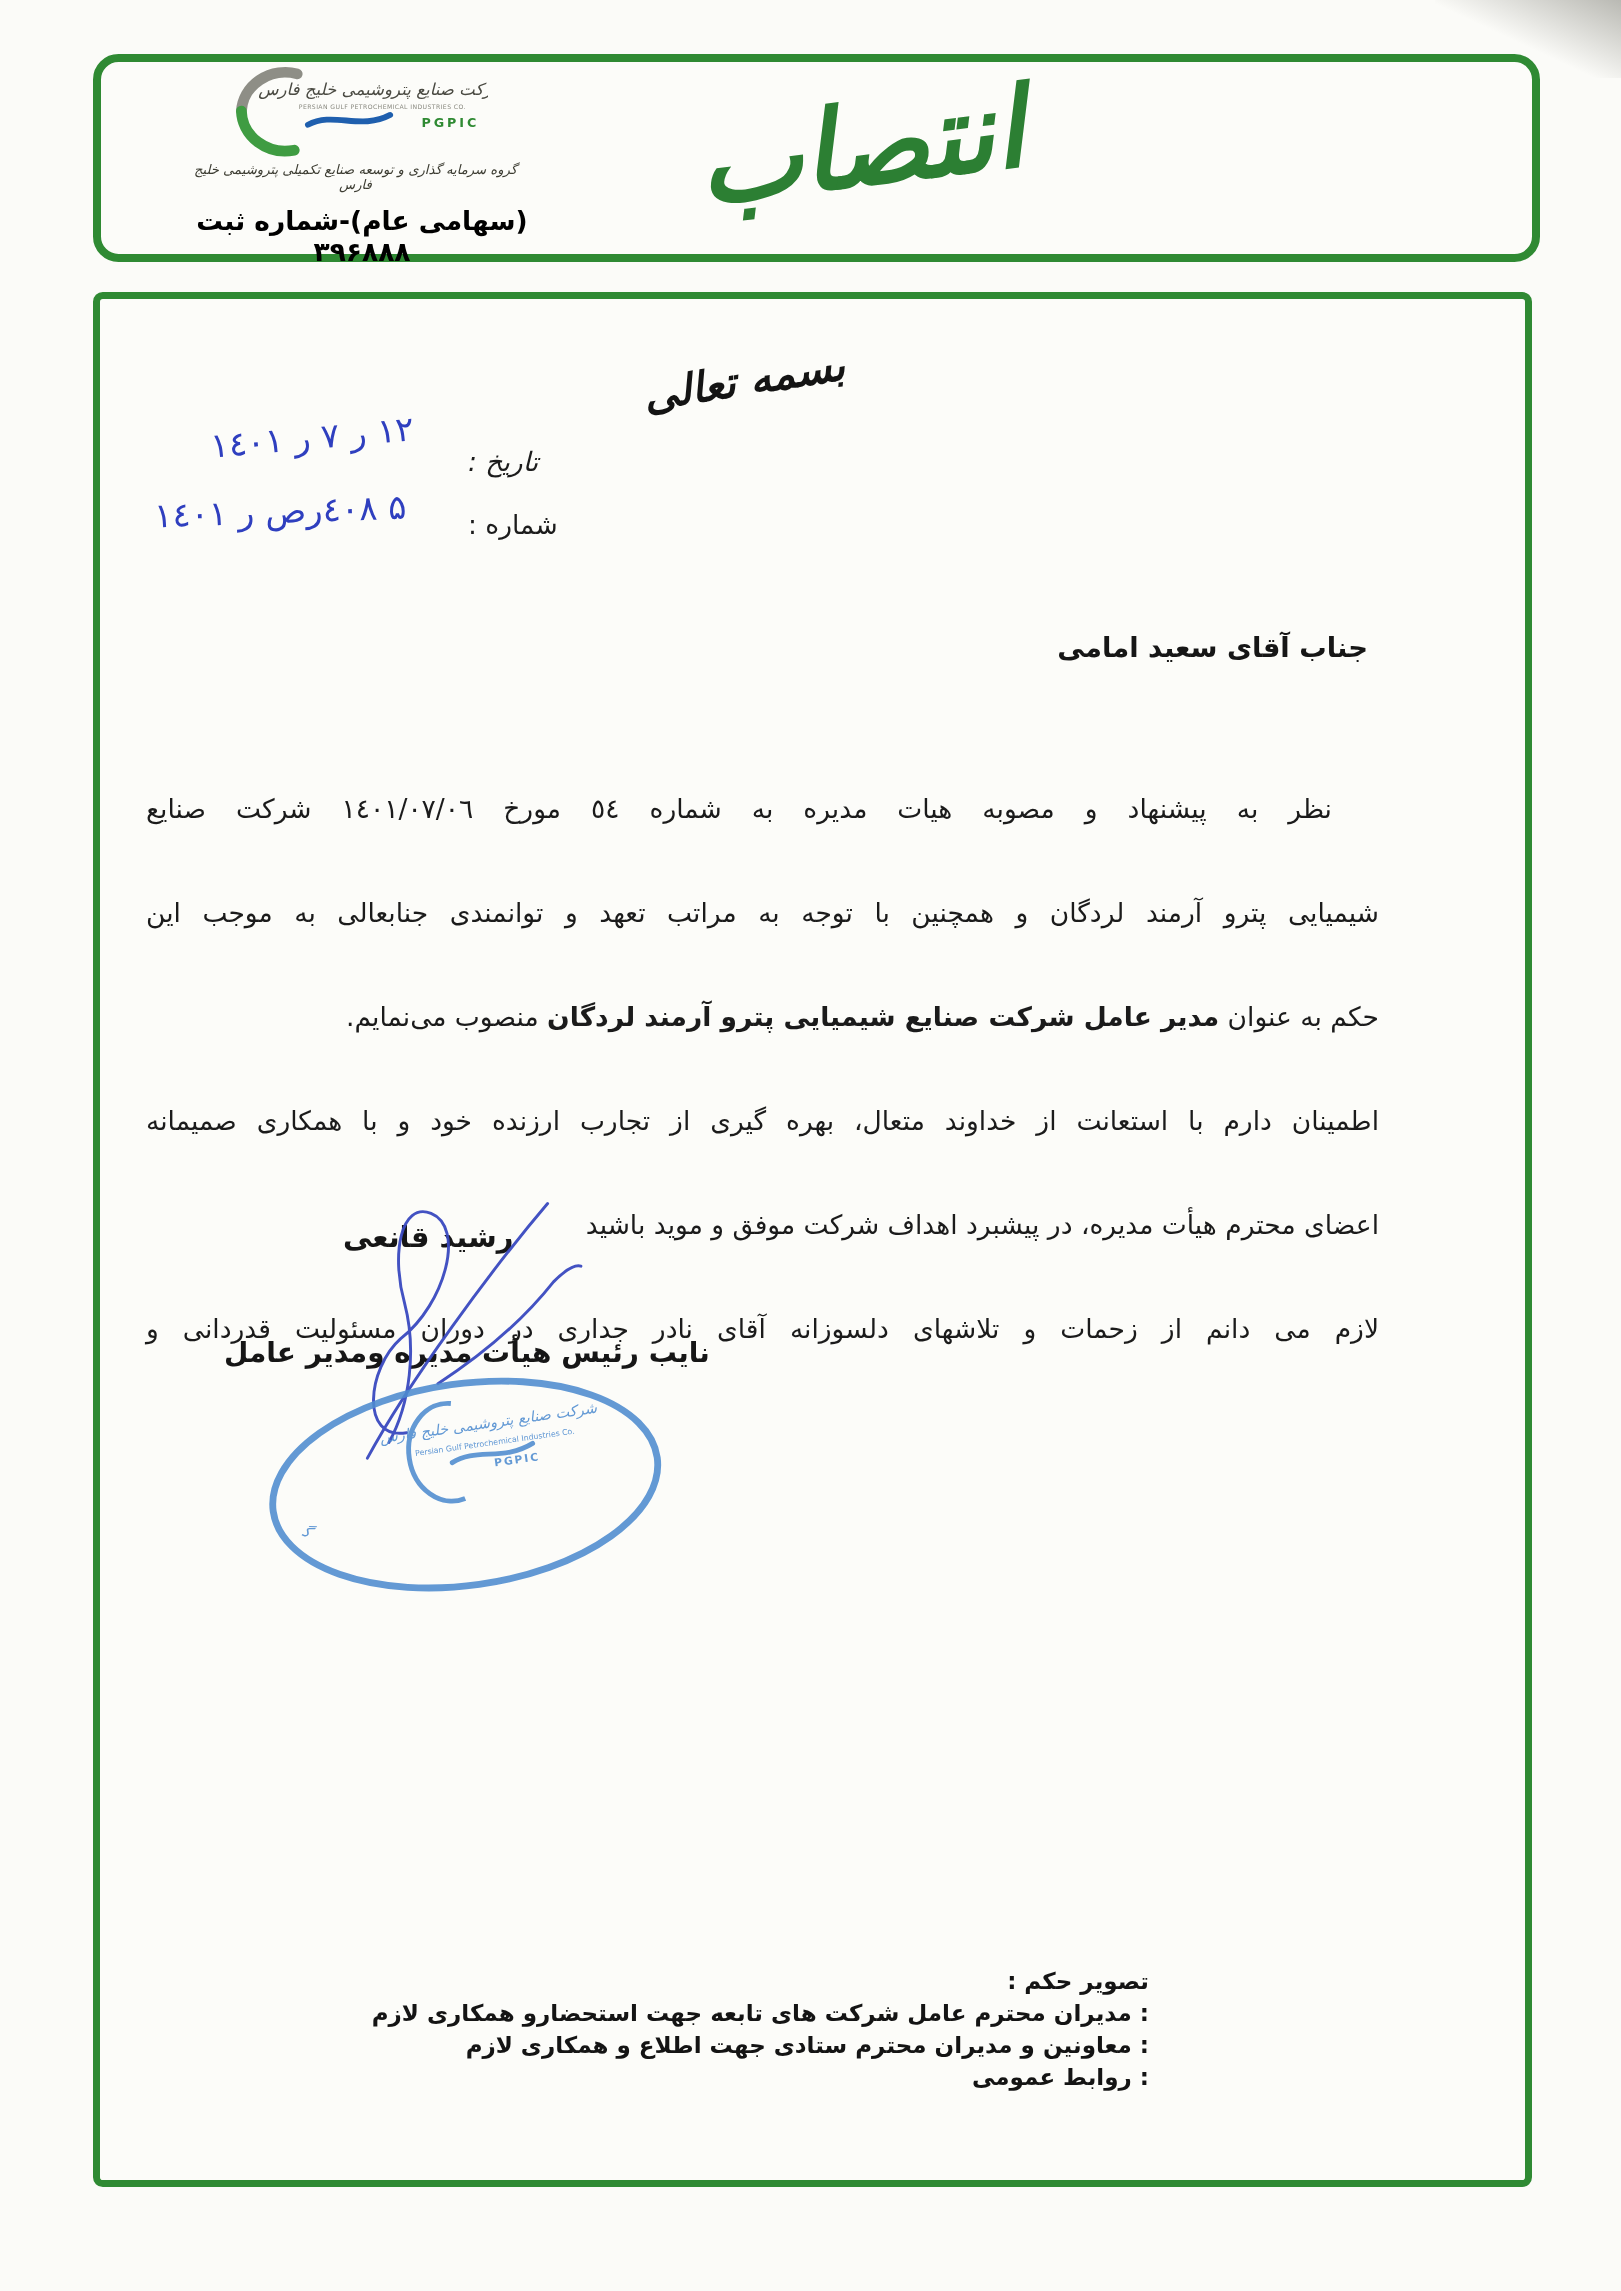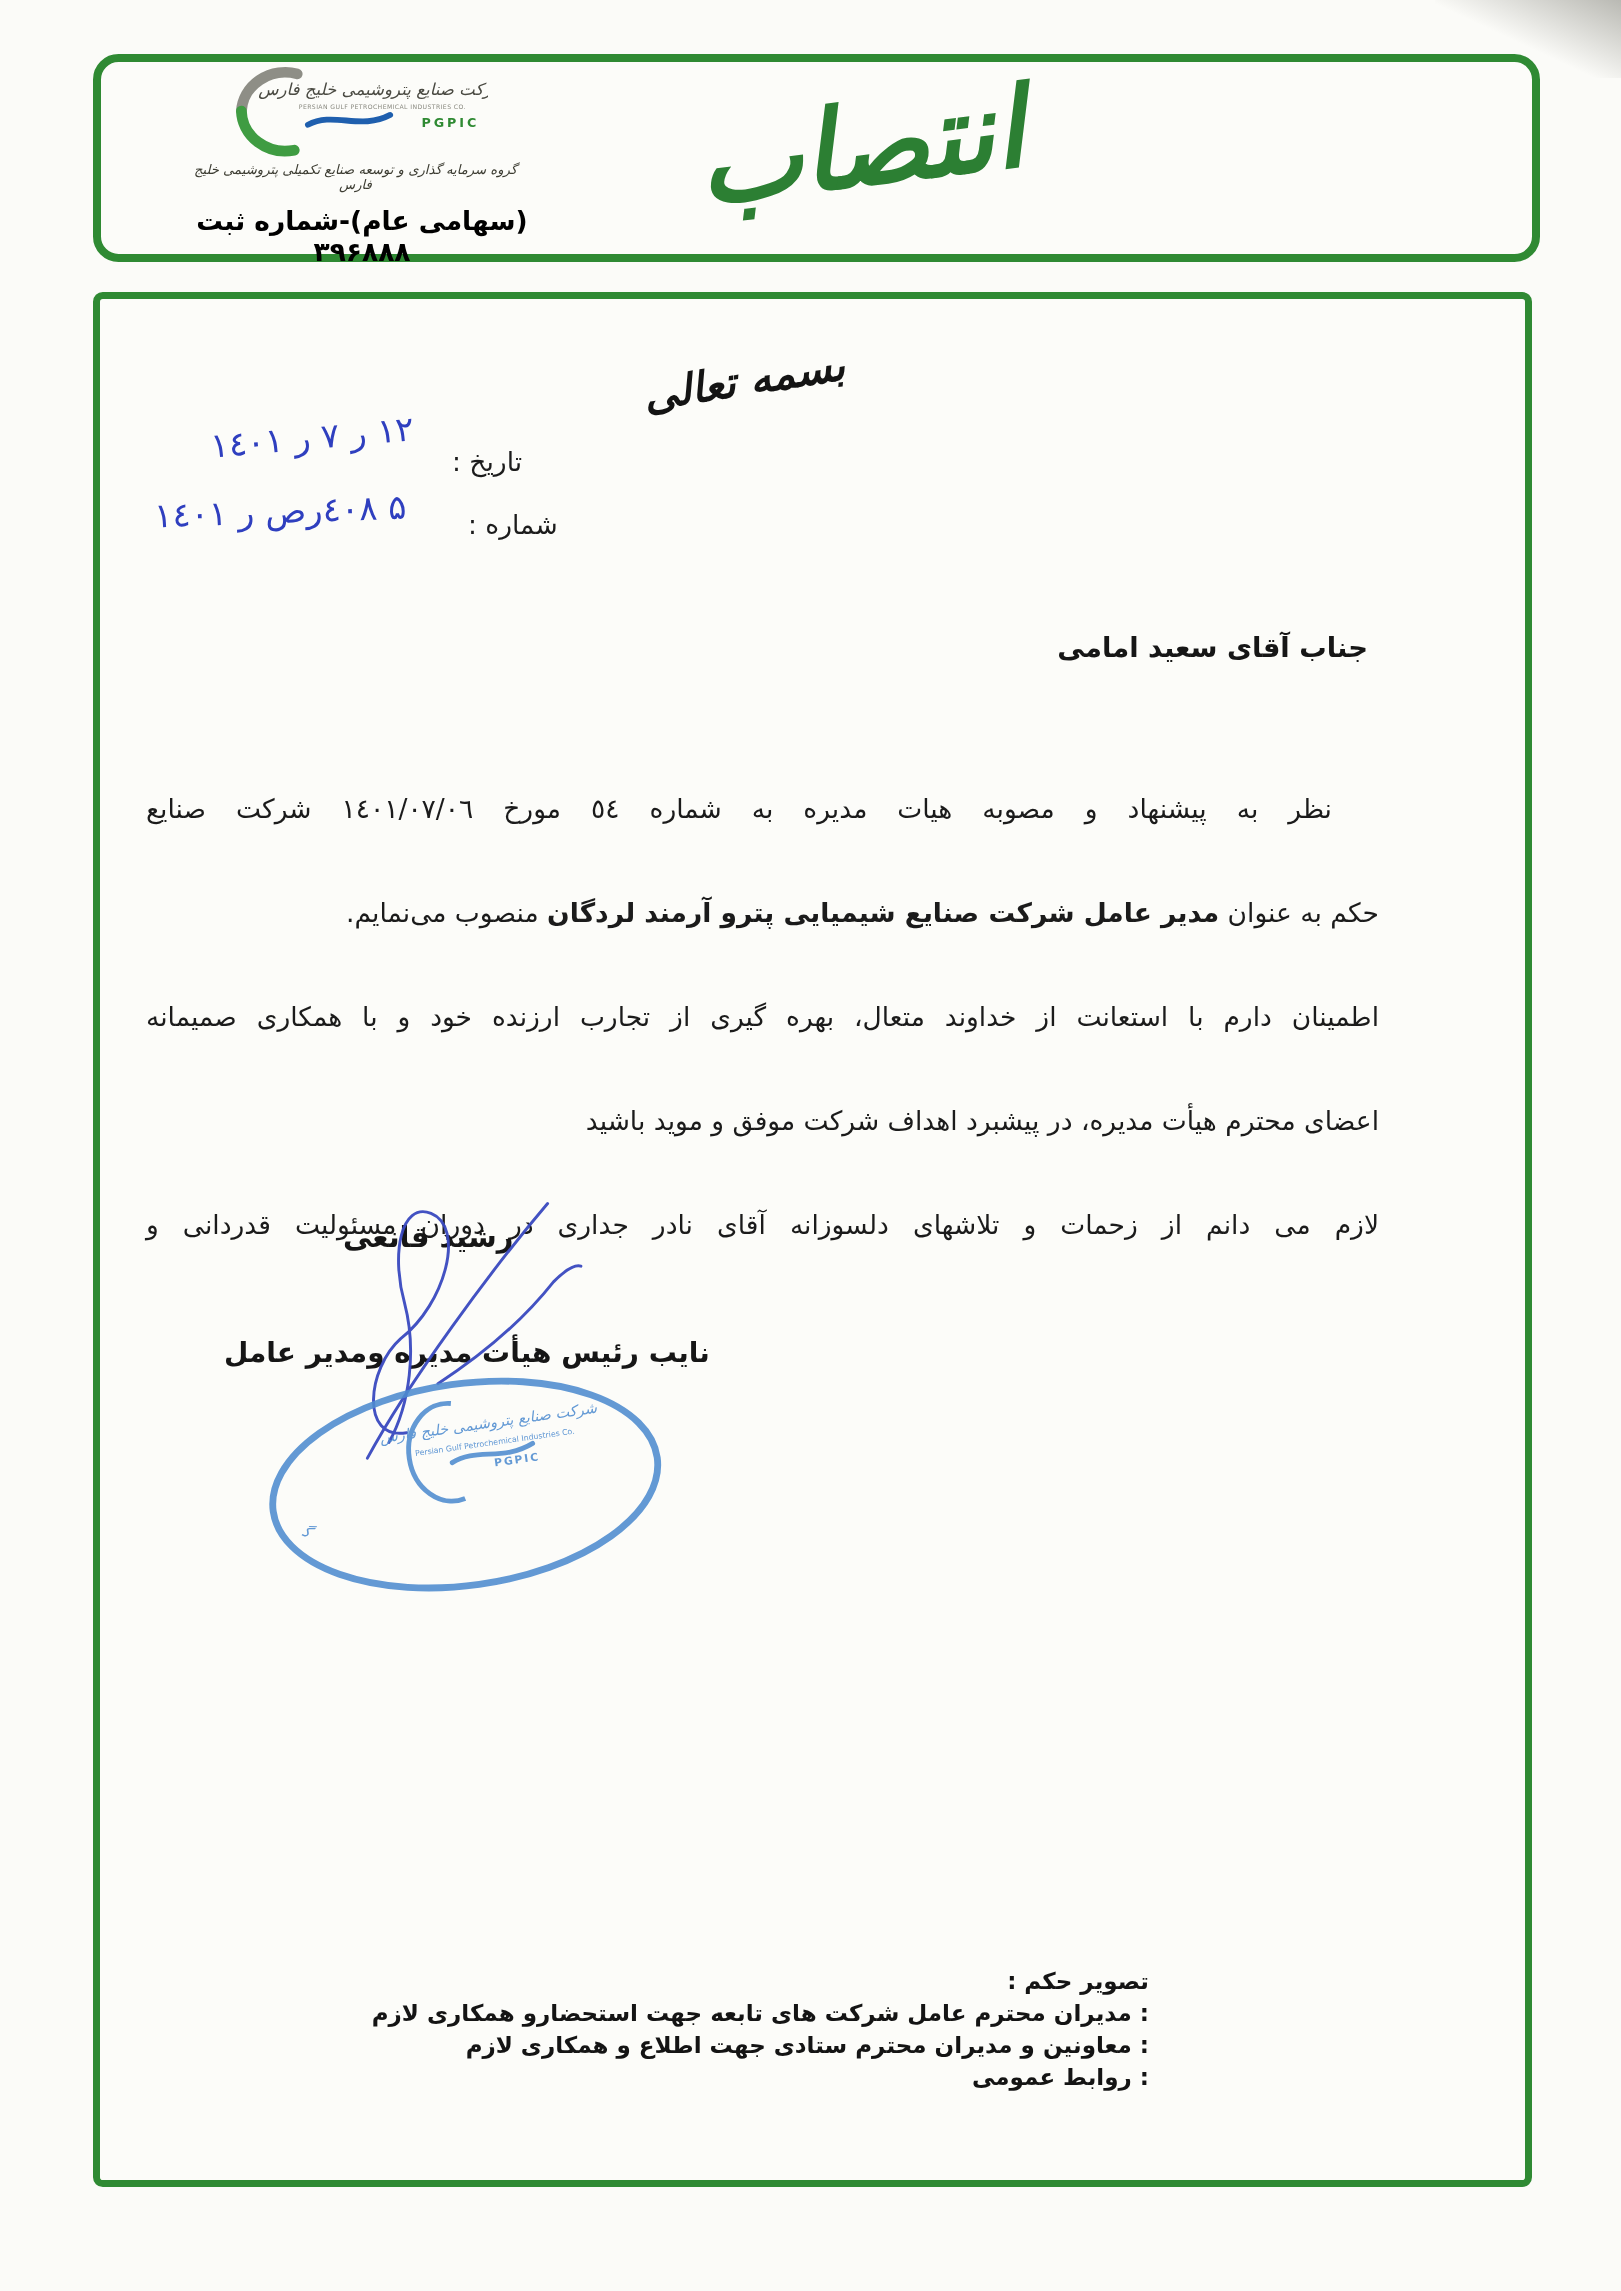--- a/index.html
+++ b/index.html
@@ -26,21 +26,21 @@
     font-size:110px;line-height:167px;font-weight:700;font-style:italic;
     color:#2c7f33;text-align:center;direction:rtl;
     transform:rotate(-7deg);}
   
   .main-box{left:93px;top:292px;width:1425px;height:1881px;
     border:7.8px solid #2f8a33;border-radius:9.8px;background:#fcfcf9;}
   .besmele{left:536px;top:57px;width:216px;text-align:center;
     font-size:42px;font-weight:700;font-style:italic;color:#141414;
     direction:rtl;transform:rotate(-9deg);}
   .meta-label{font-size:26.5px;color:#1c1c1c;direction:rtl;}
-  .date-label{left:352px;top:147px;}
+  .date-label{left:368px;top:147px;font-style:italic;}
   .number-label{left:368px;top:210px;}
   .handwrit{font-size:34px;color:#2f3fbf;direction:rtl;white-space:nowrap;}
   .date-value{left:110px;top:118px;transform:rotate(-5deg);}
   .number-value{left:54px;top:192px;transform:rotate(-2deg);}
   .addressee{right:157px;top:333px;font-size:27.4px;font-weight:700;
     color:#161616;direction:rtl;}
   .body-wrap{left:46px;top:447px;width:1233px;direction:rtl;}
   .bline{font-size:26.5px;color:#1b1b1b;height:64px;line-height:45px;
     direction:rtl;overflow:visible;margin-top:40px;}
   .bline.full{text-align:justify;text-align-last:justify;}
@@ -86,20 +86,21 @@
 
     <div class="abs meta-label date-label">تاریخ :</div>
     <div class="abs handwrit date-value">١٢ ر ٧ ر ١٤٠١</div>
     <div class="abs meta-label number-label">شماره :</div>
     <div class="abs handwrit number-value">۵ ٤٠٨رص ر ١٤٠١</div>
 
     <div class="abs addressee">جناب آقای سعید امامی</div>
 
     <div class="abs body-wrap">
       <div class="bline full indent">نظر به پیشنهاد و مصوبه هیات مدیره به شماره ٥٤ مورخ ١٤٠١/٠٧/٠٦ شرکت صنایع</div>
+      <div class="bline full">شیمیایی پترو آرمند لردگان و همچنین با توجه به مراتب تعهد و توانمندی جنابعالی به موجب این</div>
       <div class="bline short"><span>حکم به عنوان </span><b>مدیر عامل شرکت صنایع شیمیایی پترو آرمند لردگان</b><span> منصوب می‌نمایم.</span></div>
       <div class="bline full">اطمینان دارم با استعانت از خداوند متعال، بهره گیری از تجارب ارزنده خود و با همکاری صمیمانه</div>
       <div class="bline short">اعضای محترم هیأت مدیره، در پیشبرد اهداف شرکت موفق و موید باشید</div>
       <div class="bline full">لازم می دانم از زحمات و تلاشهای دلسوزانه آقای نادر جداری در دوران مسئولیت قدردانی و</div>
     </div>
 
     <div class="abs signer-name">رشید قانعی</div>
     <div class="abs signer-title">نایب رئیس هیأت مدیره ومدیر عامل</div>
 
     <svg class="abs sig-svg" viewBox="0 0 340 300">

